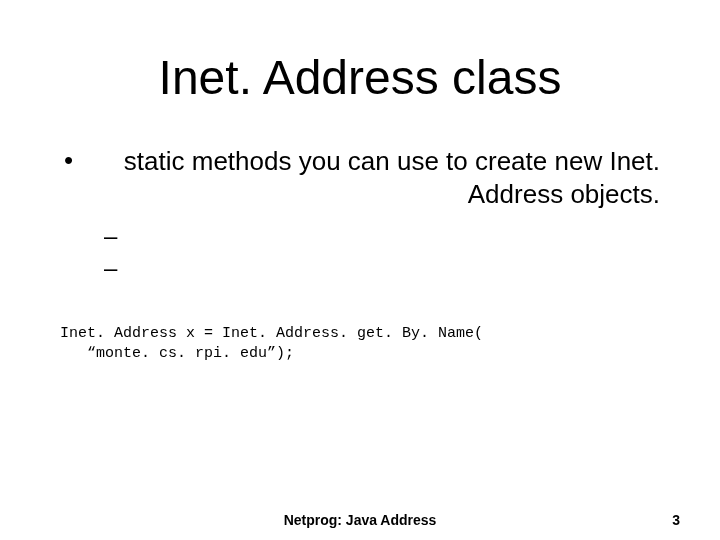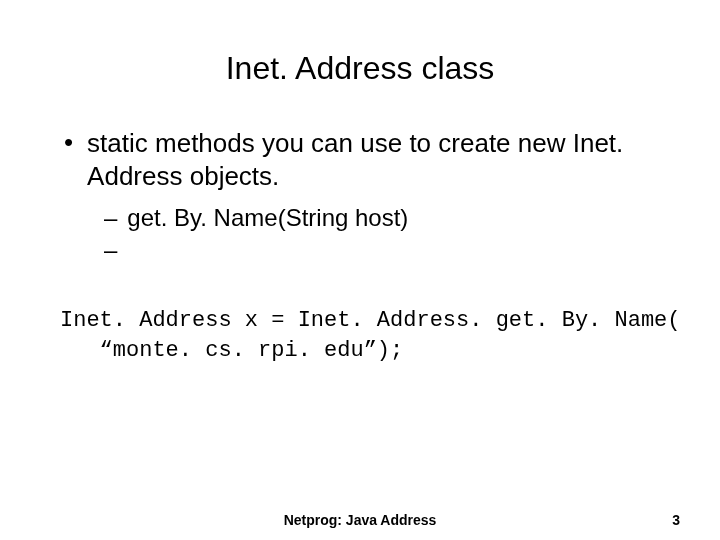--- a/index.html
+++ b/index.html
@@ -10,54 +10,55 @@
     body {
       width: 720px;
       height: 540px;
       background: #ffffff;
       font-family: Arial, Helvetica, sans-serif;
       color: #000000;
       position: relative;
       padding: 40px 60px 40px 60px;
     }
     .title {
-      font-size: 32px;
+      font-size: 48px;
       text-align: center;
       margin-top: 10px;
       margin-bottom: 40px;
       font-weight: normal;
     }
     .bullet-main {
       font-size: 26px;
       margin-left: 0px;
       margin-bottom: 12px;
       display: flex;
       align-items: flex-start;
     }
     .bullet-main .dot {
       margin-right: 14px;
       margin-left: 4px;
       line-height: 1.2;
     }
     .bullet-main .text {
       line-height: 1.25;
+      text-align: right;
     }
     .bullet-sub {
       font-size: 24px;
       margin-left: 44px;
       margin-bottom: 4px;
       display: flex;
       align-items: flex-start;
     }
     .bullet-sub .dash {
       margin-right: 10px;
     }
     .code-block {
       font-family: "Courier New", Courier, monospace;
-      font-size: 22px;
+      font-size: 15px;
       margin-top: 42px;
       margin-left: 0px;
       line-height: 1.35;
       white-space: pre;
     }
     .footer {
       position: absolute;
       bottom: 28px;
       left: 0;
       width: 720px;
@@ -79,21 +80,20 @@
 
 <h1 class="title">Inet. Address class</h1>
 
 <div class="bullet-main">
   <span class="dot">•</span>
   <span class="text">static methods you can use to create new Inet. Address objects.</span>
 </div>
 
 <div class="bullet-sub">
   <span class="dash">–</span>
-  <span>get. By. Name(String host)</span>
 </div>
 
 <div class="bullet-sub">
   <span class="dash">–</span>
 </div>
 
 <div class="code-block"><span>Inet. Address x = Inet. Address. get. By. Name(</span>
 <span>   “monte. cs. rpi. edu”);</span></div>
 
 <div class="footer">

